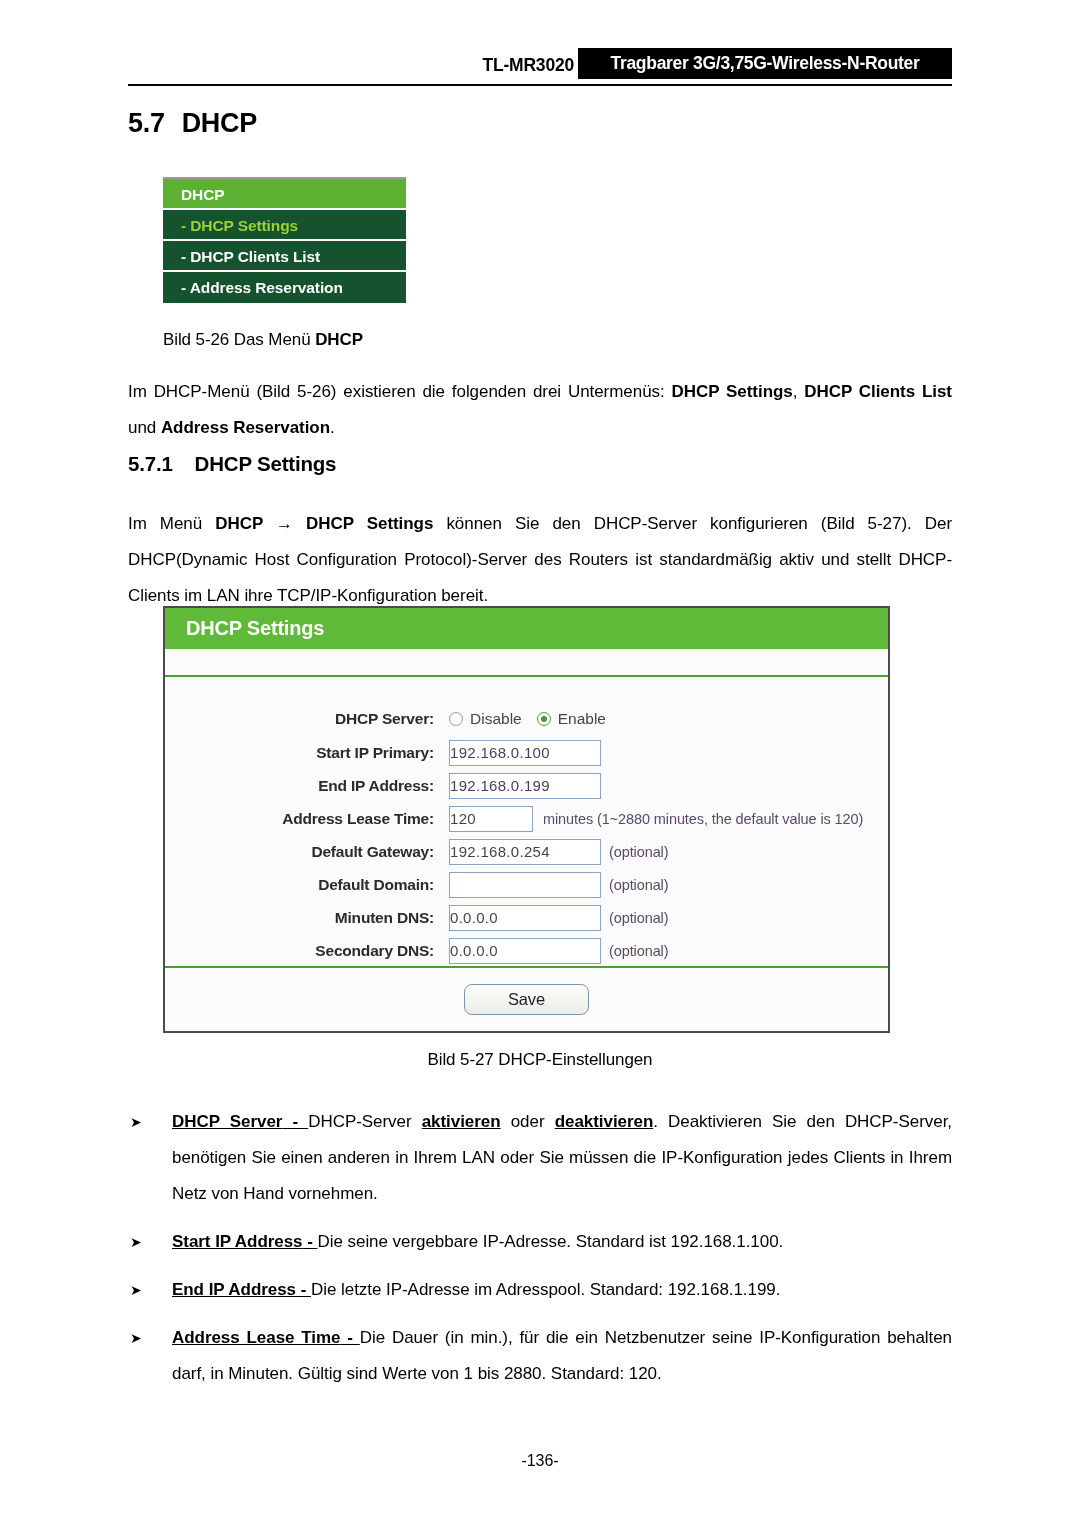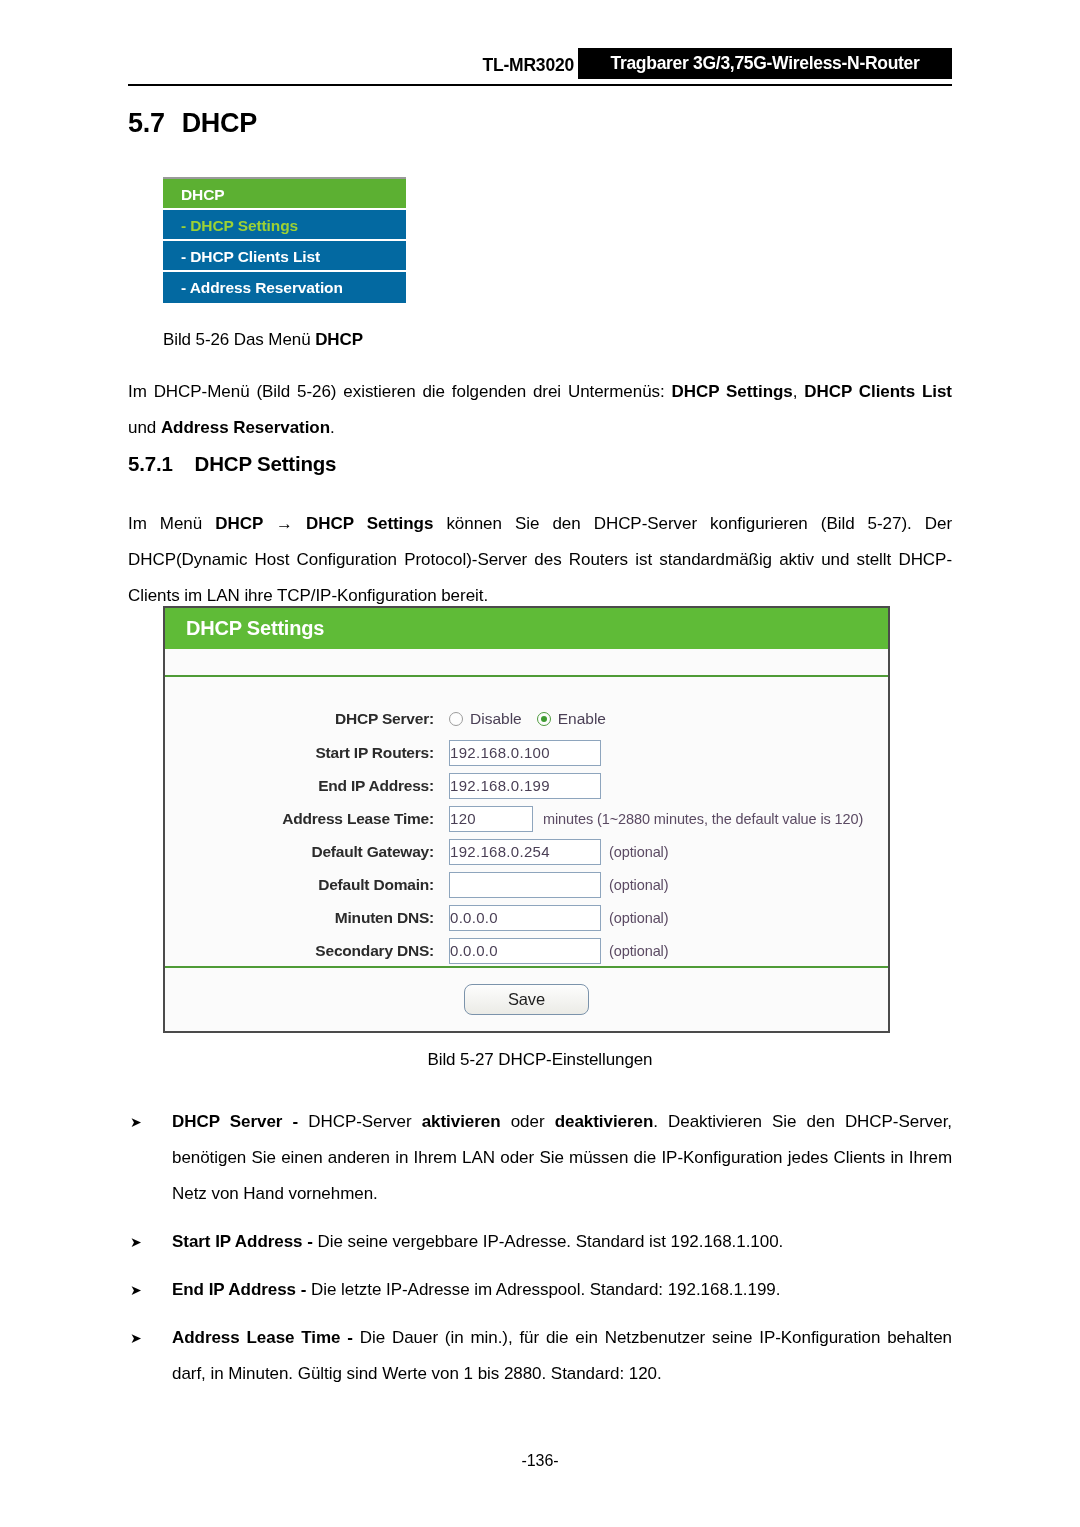--- a/index.html
+++ b/index.html
@@ -107,21 +107,21 @@
     box-sizing: border-box;
     padding-left: 18px;
     border-bottom: 2px solid #ffffff;
   }
   .menu-head {
     background: #5cb032;
     color: #ffffff;
     border-bottom: 2px solid #ffffff;
   }
   .menu-sub {
-    background: #0369a1;
+    background: #14532d;
     color: #ffffff;
   }
   .menu-sub.active { color: #9dd134; }
   .menu-sub:last-child { border-bottom: none; }
 
   
   .caption {
     position: absolute;
     font-size: 17px;
     letter-spacing: -0.1px;
@@ -320,21 +320,21 @@
   }
   .bullet:last-child { margin-bottom: 0; }
   .bullet .marker {
     position: absolute;
     left: 2px;
     top: 0;
     font-size: 14px;
     line-height: 36px;
     color: #000000;
   }
-  .bullet b { font-weight: bold; }
+  .bullet b { font-weight: bold; text-decoration: underline; }
   .bullet.nojust { text-align: left; }
 
   
   .pagenum {
     position: absolute;
     left: 0;
     top: 1452px;
     width: 1080px;
     text-align: center;
     font-size: 16px;
@@ -394,21 +394,21 @@
             <span>Disable</span>
           </span>
           <span class="radio-opt">
             <span class="radio-dot on"></span>
             <span>Enable</span>
           </span>
         </div>
       </div>
 
       <div class="frow" style="top:62px;">
-        <div class="flabel">Start IP Routers:</div>
+        <div class="flabel">Start IP Primary:</div>
         <div class="finput">192.168.0.100</div>
       </div>
 
       <div class="frow" style="top:95px;">
         <div class="flabel">End IP Address:</div>
         <div class="finput">192.168.0.199</div>
       </div>
 
       <div class="frow" style="top:128px;">
         <div class="flabel">Address Lease Time:</div>

